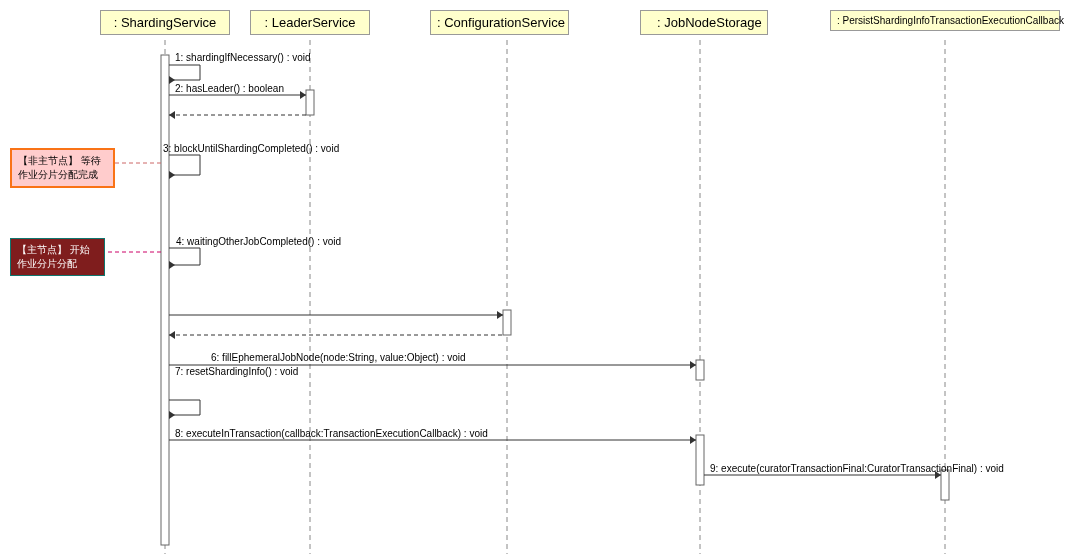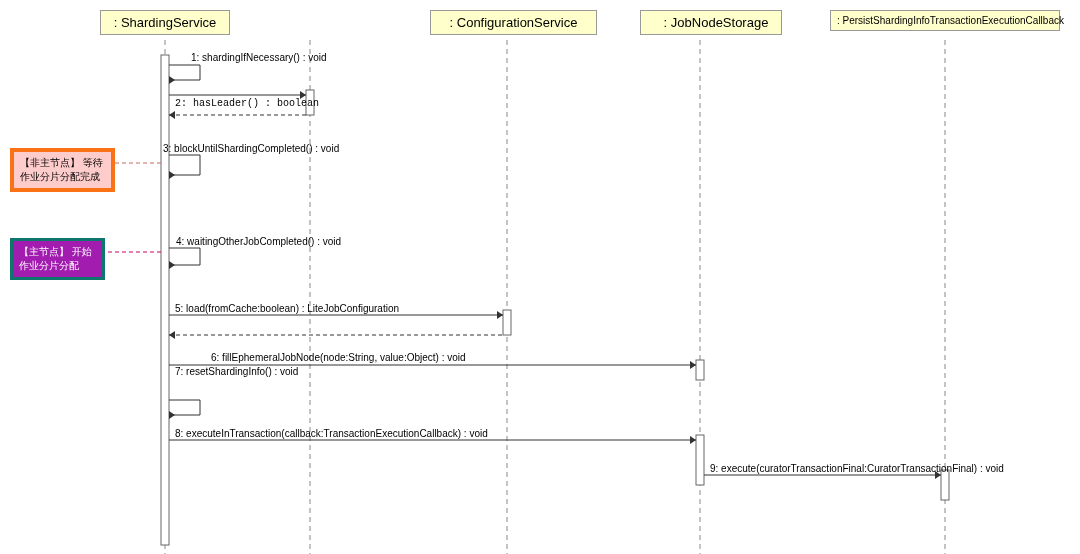--- a/index.html
+++ b/index.html
@@ -28,28 +28,28 @@
     }
     .arrow-label {
       position: absolute;
       font-size: 10px;
       color: #000;
       white-space: nowrap;
     }
     .note-box {
       position: absolute;
       background: #ffcccc;
-      border: 4px solid #f97316;
+      border: 2px solid #f97316;
       padding: 4px 6px;
       font-size: 10px;
       line-height: 1.4;
     }
     .note-box-pink {
-      background: #a21caf;
-      border: 3px solid #0f766e;
+      background: #7f1d1d;
+      border: 1px solid #0f766e;
       color: #fff;
     }
     svg.arrows {
       position: absolute;
       top: 0;
       left: 0;
       width: 1080px;
       height: 554px;
       pointer-events: none;
     }
@@ -123,44 +123,44 @@
     <line x1="169" y1="440" x2="696" y2="440" stroke="#333" stroke-width="1"></line>
     <polygon points="690,436 696,440 690,444" fill="#333"></polygon>
 
     <line x1="704" y1="475" x2="941" y2="475" stroke="#333" stroke-width="1"></line>
     <polygon points="935,471 941,475 935,479" fill="#333"></polygon>
   </svg>
 
   <div class="lifeline-box" style="left:100px; top:10px; width:130px;">
     <span>: ShardingService</span>
   </div>
-  <div class="lifeline-box" style="left:430px; top:10px; width:167px;">
+  <div class="lifeline-box" style="left:250px; top:10px; width:120px;">
+    <span>: LeaderService</span>
+  </div>
+  <div class="lifeline-box" style="left:430px; top:10px; width:139px;">
     <span>: ConfigurationService</span>
   </div>
-  <div class="lifeline-box" style="left:640px; top:10px; width:142px;padding-left:16px;">
+  <div class="lifeline-box" style="left:640px; top:10px; width:128px;padding-left:16px;">
     <span>: JobNodeStorage</span>
   </div>
   <div class="lifeline-box" style="left:830px; top:10px; width:230px; font-size:10px;">
     <span>: PersistShardingInfoTransactionExecutionCallback</span>
   </div>
 
-  <div class="arrow-label" style="left:191px; top:52px;">
+  <div class="arrow-label" style="left:175px; top:52px;">
     <span>1: shardingIfNecessary() : void</span>
   </div>
-  <div class="arrow-label" style="left:175px; top:98px;font-family:Liberation Mono, monospace;">
+  <div class="arrow-label" style="left:175px; top:83px;">
     <span>2: hasLeader() : boolean</span>
   </div>
   <div class="arrow-label" style="left:163px; top:143px;">
     <span>3: blockUntilShardingCompleted() : void</span>
   </div>
   <div class="arrow-label" style="left:176px; top:236px;">
     <span>4: waitingOtherJobCompleted() : void</span>
-  </div>
-  <div class="arrow-label" style="left:175px; top:303px;">
-    <span>5: load(fromCache:boolean) : LiteJobConfiguration</span>
   </div>
   <div class="arrow-label" style="left:175px; top:352px;margin-left:36px;">
     <span>6: fillEphemeralJobNode(node:String, value:Object) : void</span>
   </div>
   <div class="arrow-label" style="left:175px; top:366px;">
     <span>7: resetShardingInfo() : void</span>
   </div>
   <div class="arrow-label" style="left:175px; top:428px;">
     <span>8: executeInTransaction(callback:TransactionExecutionCallback) : void</span>
   </div>

